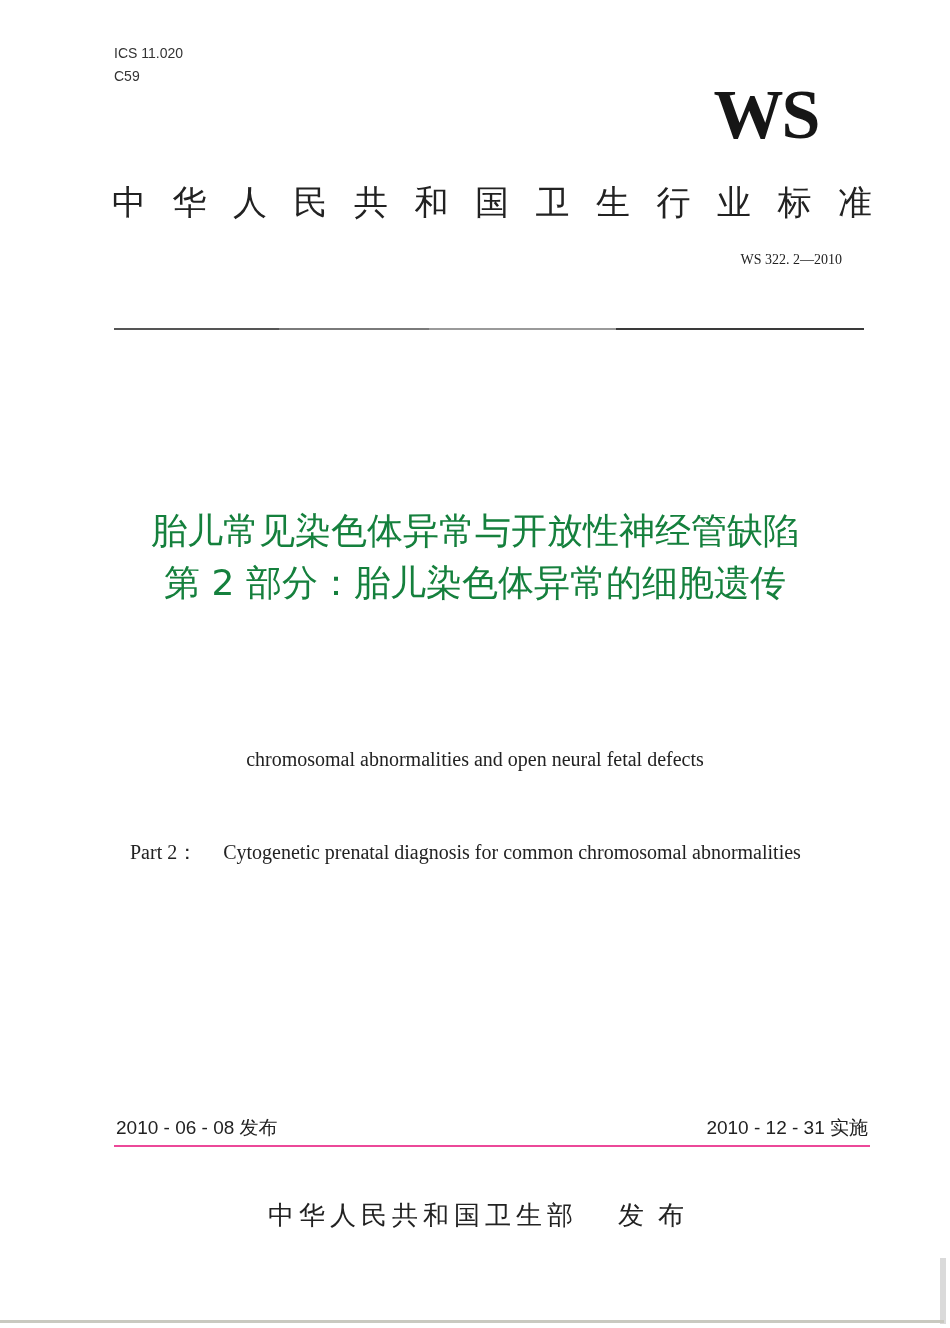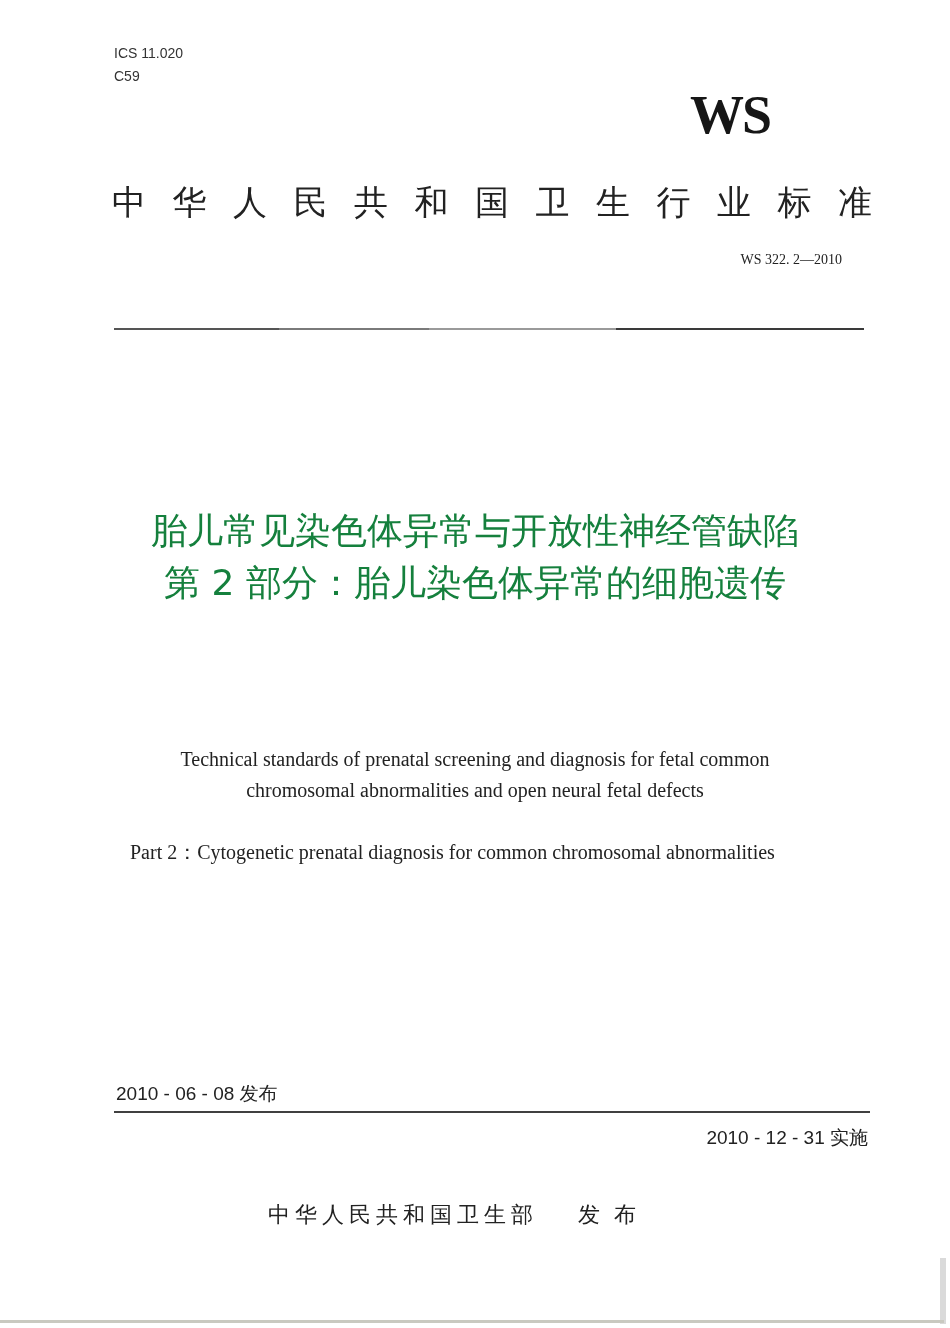--- a/index.html
+++ b/index.html
@@ -7,22 +7,22 @@
       width: 950px; height: 1328px; position: relative; overflow: hidden;
       color: #1a1a1a;
       font-family: "DejaVu Sans", sans-serif;
     }
     .abs { position: absolute; }
     .cls-codes {
       left: 114px; top: 42px;
       font-family: "Liberation Sans", sans-serif; font-size: 14px; line-height: 23px; color: #333;
     }
     .ws-logo {
-      left: 690px; top: 70px; width: 152px; text-align: left;
-      font-family: "Liberation Serif", serif; font-weight: bold; font-size: 54px; line-height: 90px;
+      left: 690px; top: 70px; width: 152px; text-align: center;
+      font-family: "Liberation Serif", serif; font-weight: bold; font-size: 70px; line-height: 90px;
       color: #161616; letter-spacing: -2px;
     }
     .std-type {
       left: 112px; top: 178px; width: 760px;
       display: flex; justify-content: space-between;
       font-family: "DejaVu Sans", sans-serif; font-size: 34px; line-height: 48px; color: #222;
     }
     .std-type span { display: inline-block; }
     .std-number {
       left: 600px; top: 252px; width: 242px; text-align: right;
@@ -39,34 +39,34 @@
     .title-zh div { white-space: nowrap; }
     .title-en {
       left: 60px; top: 744px; width: 830px; text-align: center;
       font-family: "Liberation Serif", serif; font-size: 20px; line-height: 31px; color: #222;
     }
     .part-en {
       left: 130px; top: 838px; width: 720px;
       font-family: "Liberation Serif", serif; font-size: 20px; line-height: 28px; color: #222;
       white-space: nowrap;
     }
-    .part-en .part-label { }
+    .part-en .part-label { margin-right: 26px; }
     .dates {
-      left: 114px; top: 1081px; width: 756px; height: 30px;
-      border-bottom: 2px solid #404040;
+      left: 114px; top: 1115px; width: 756px; height: 30px;
+      border-bottom: 2px solid #ec4899;
     }
     .date-text {
       position: absolute; top: 0;
       font-family: "Liberation Sans", sans-serif; font-size: 19px; line-height: 26px; color: #222;
     }
     .date-left { left: 2px; }
-    .date-right { right: 2px; margin-top: 44px; }
+    .date-right { right: 2px; }
     .issuer {
       left: 268px; top: 1200px;
-      font-family: "DejaVu Sans", sans-serif; font-size: 22px; line-height: 30px; color: #222;
+      font-family: "DejaVu Sans", sans-serif; font-size: 26px; line-height: 30px; color: #222;
       letter-spacing: 5px; white-space: nowrap;
     }
     .issuer .issue-word { margin-left: 40px; letter-spacing: 14px; }
     .scan-edge-right {
       left: 940px; top: 1258px; width: 6px; height: 66px; background: #dadada;
     }
     .scan-edge-bottom {
       left: 0; top: 1320px; width: 944px; height: 3px; background: #c9c9c0;
     }
   </style>
@@ -99,21 +99,20 @@
 <div class="abs std-number">WS 322. 2—2010</div>
 
 <div class="abs top-rule"></div>
 
 <div class="abs title-zh">
   <div>胎儿常见染色体异常与开放性神经管缺陷</div>
   <div>第 2 部分：胎儿染色体异常的细胞遗传</div>
 </div>
 
 <div class="abs title-en">
-  <div>Technical standards of prenatal screening and diagnosis for fetal common</div>
   <div>chromosomal abnormalities and open neural fetal defects</div>
 </div>
 
 <div class="abs part-en">
   <span class="part-label">Part 2：</span><span>Cytogenetic prenatal diagnosis for common chromosomal abnormalities</span>
 </div>
 
 <div class="abs dates">
   <span class="date-text date-left">2010 - 06 - 08 发布</span>
   <span class="date-text date-right">2010 - 12 - 31 实施</span>

